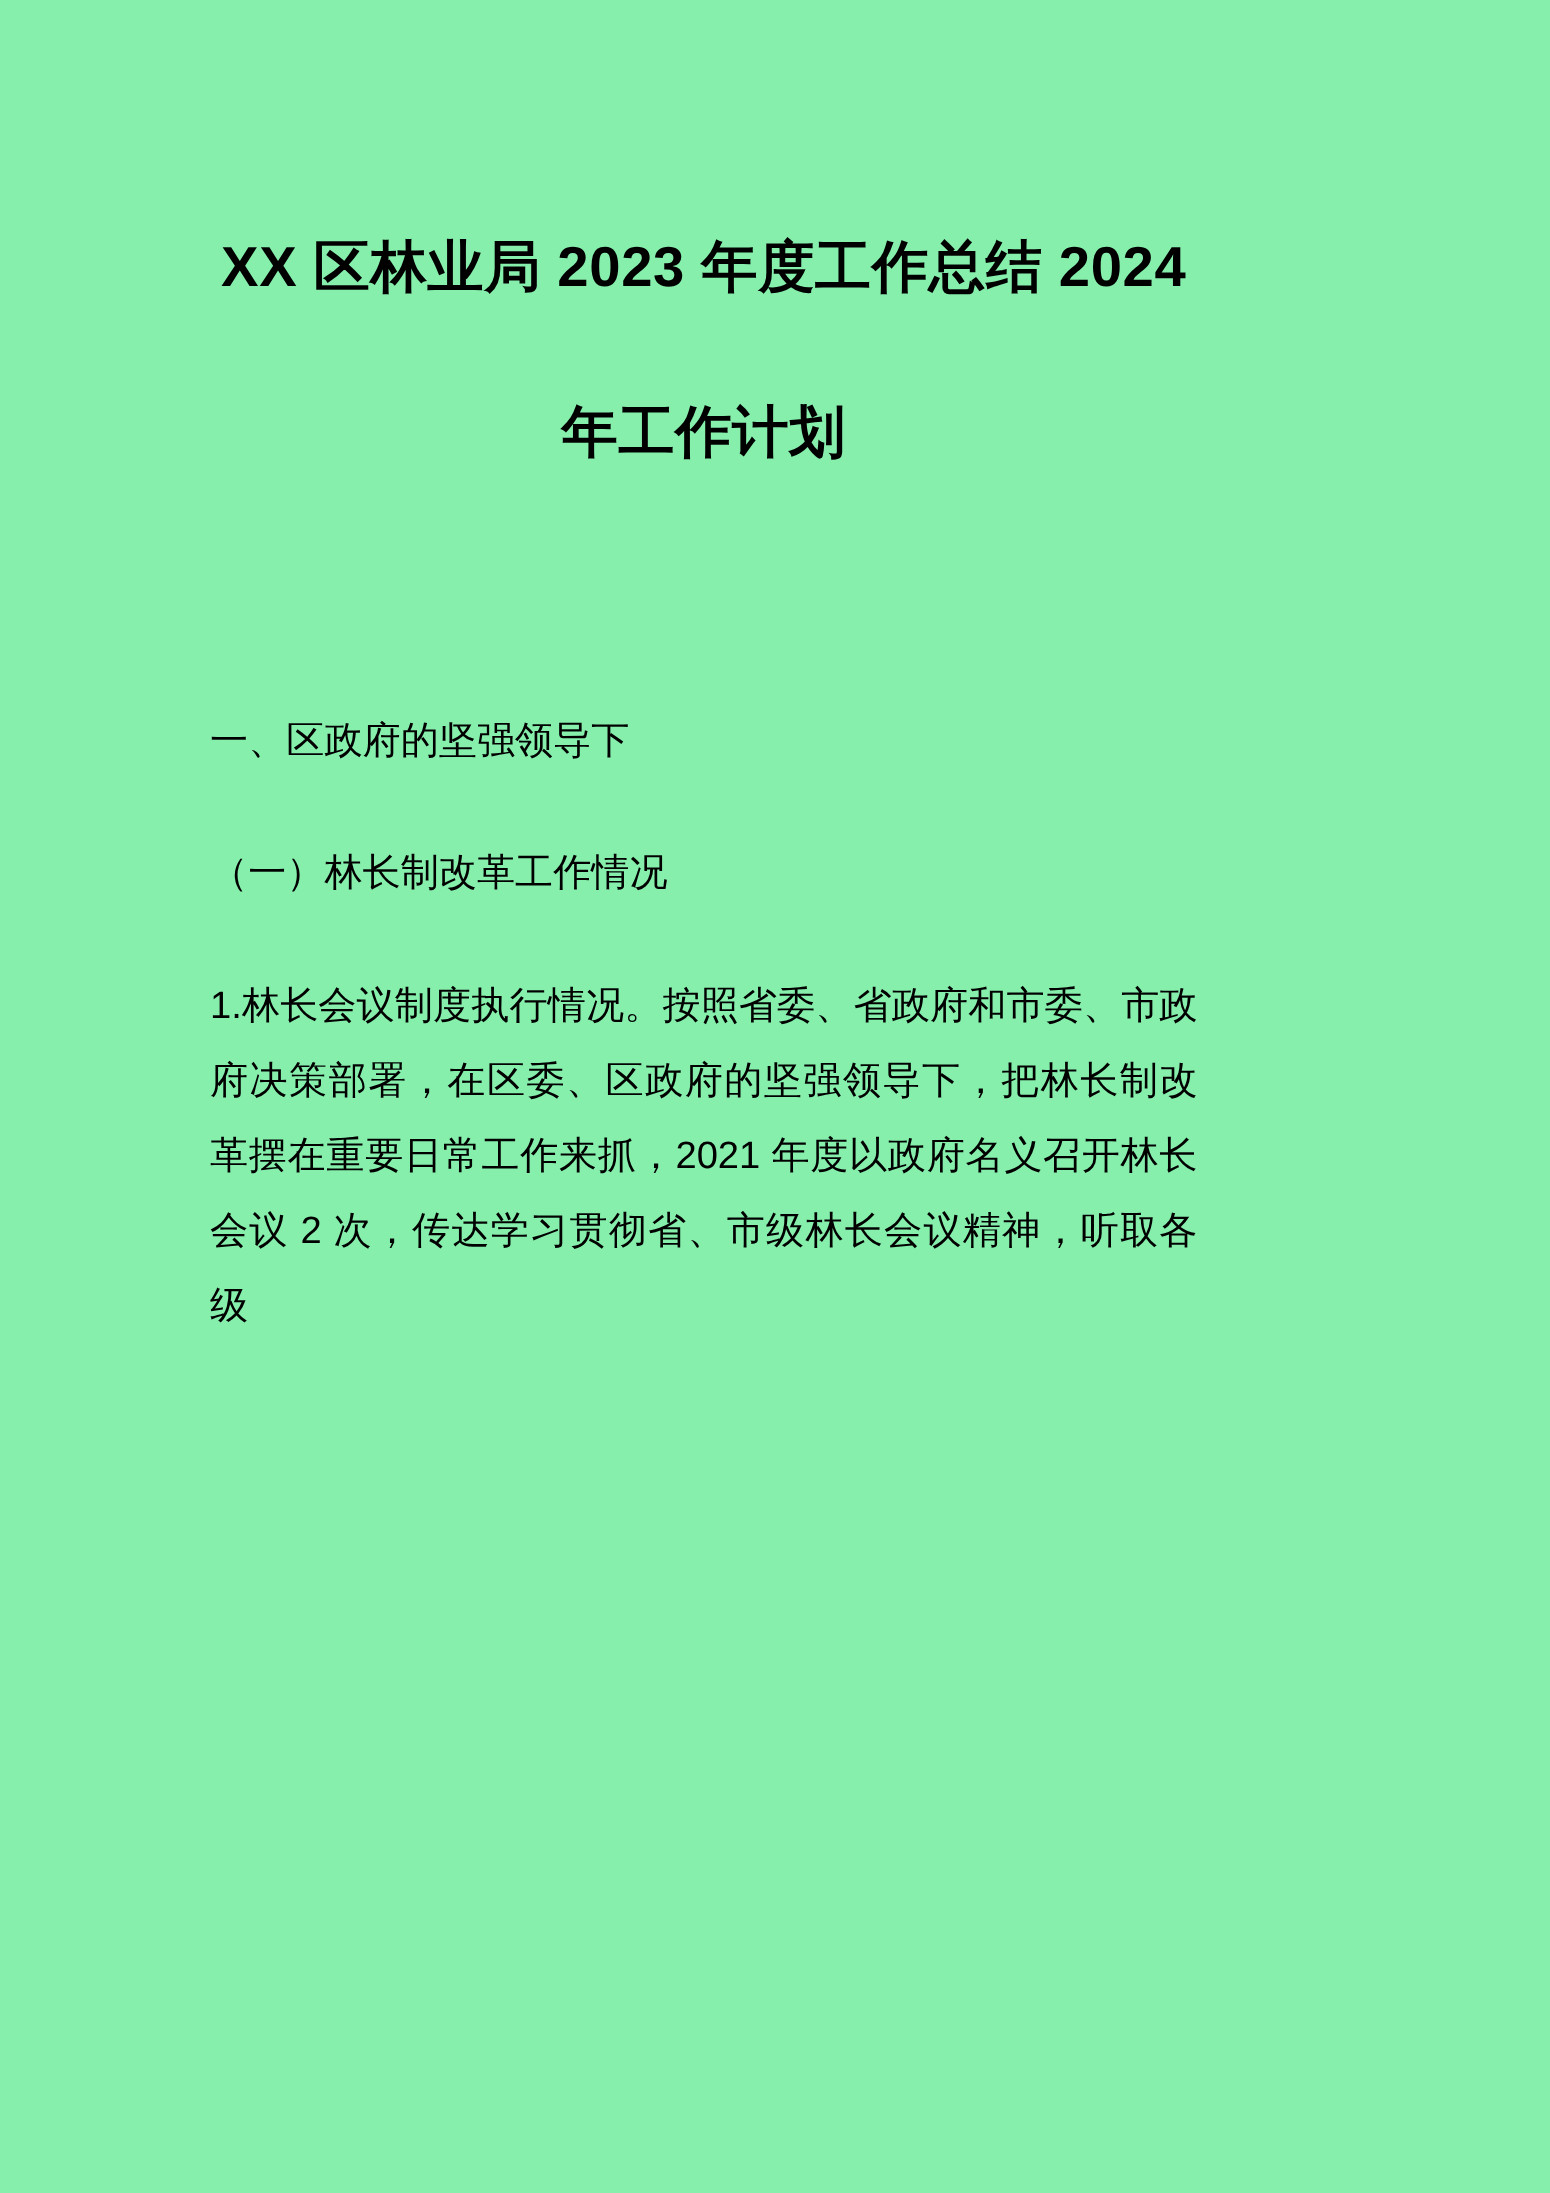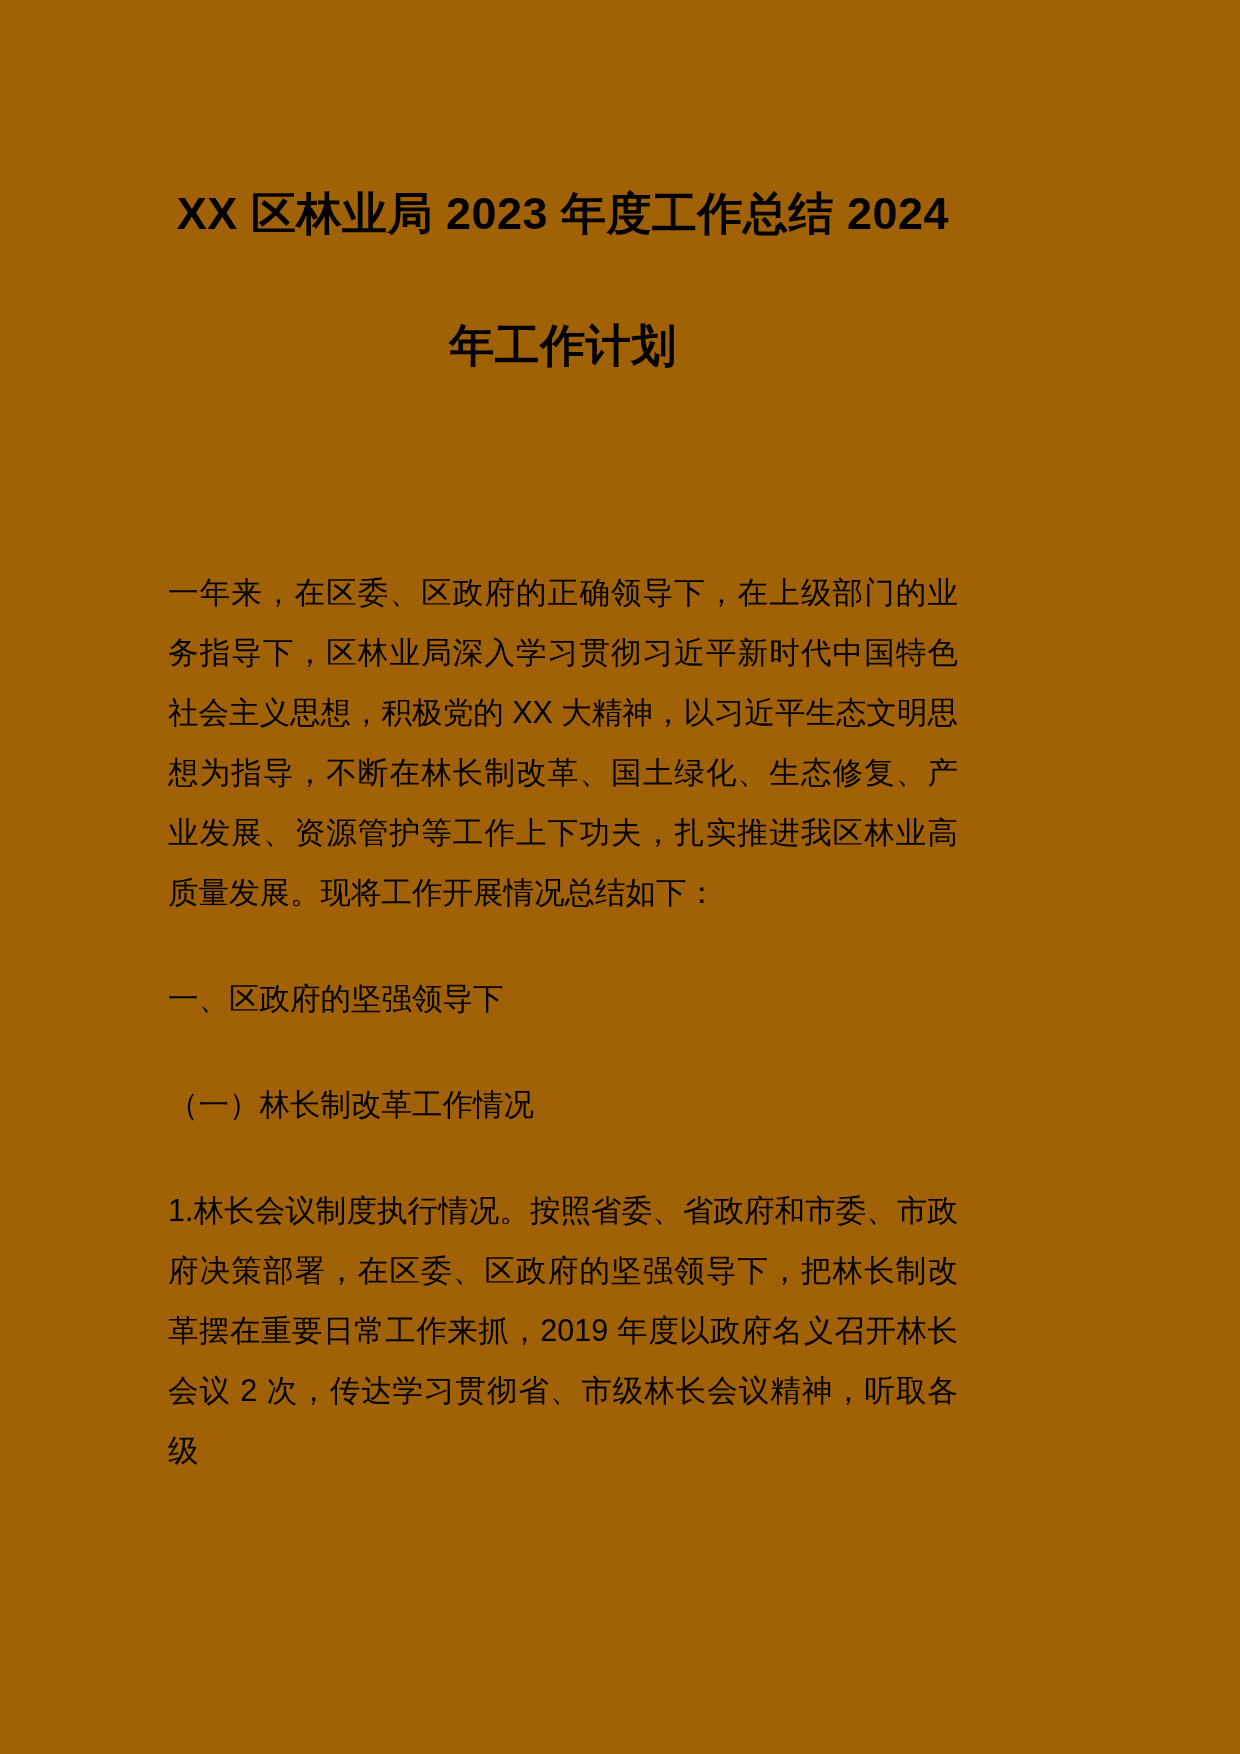--- a/index.html
+++ b/index.html
@@ -8,21 +8,21 @@
     background: #ffffff;
   }
   body {
     font-family: "Liberation Sans", "DejaVu Sans", sans-serif;
     color: #000000;
   }
   .page {
     position: relative;
     width: 1240px;
     height: 1754px;
-    background: #a16207;
+    background: #86efac;
     overflow: hidden;
     box-sizing: border-box;
     padding: 0;
     text-decoration: underline;
   }
   .content {
     position: absolute;
     left: 168px;
     top: 0;
     width: 790px;
@@ -62,22 +62,21 @@
 </head>
 <body>
 
 <div class="page">
   <div class="content">
 
     <h1 class="doc-title">XX 区林业局 2023 年度工作总结 2024 年工作计划</h1>
 
     <div class="title-spacer"></div>
 
-    <p class="para">一年来，在区委、区政府的正确领导下，在上级部门的业务指导下，区林业局深入学习贯彻习近平新时代中国特色社会主义思想，积极党的 XX 大精神，以习近平生态文明思想为指导，不断在林长制改革、国土绿化、生态修复、产业发展、资源管护等工作上下功夫，扎实推进我区林业高质量发展。现将工作开展情况总结如下：</p>
 
     <p class="heading">一、区政府的坚强领导下</p>
 
     <p class="heading">（一）林长制改革工作情况</p>
 
-    <p class="para para-last">1.林长会议制度执行情况。按照省委、省政府和市委、市政府决策部署，在区委、区政府的坚强领导下，把林长制改革摆在重要日常工作来抓，2019 年度以政府名义召开林长会议 2 次，传达学习贯彻省、市级林长会议精神，听取各级</p>
+    <p class="para para-last">1.林长会议制度执行情况。按照省委、省政府和市委、市政府决策部署，在区委、区政府的坚强领导下，把林长制改革摆在重要日常工作来抓，2021 年度以政府名义召开林长会议 2 次，传达学习贯彻省、市级林长会议精神，听取各级</p>
 
   </div>
 </div>
 
 </body></html>

